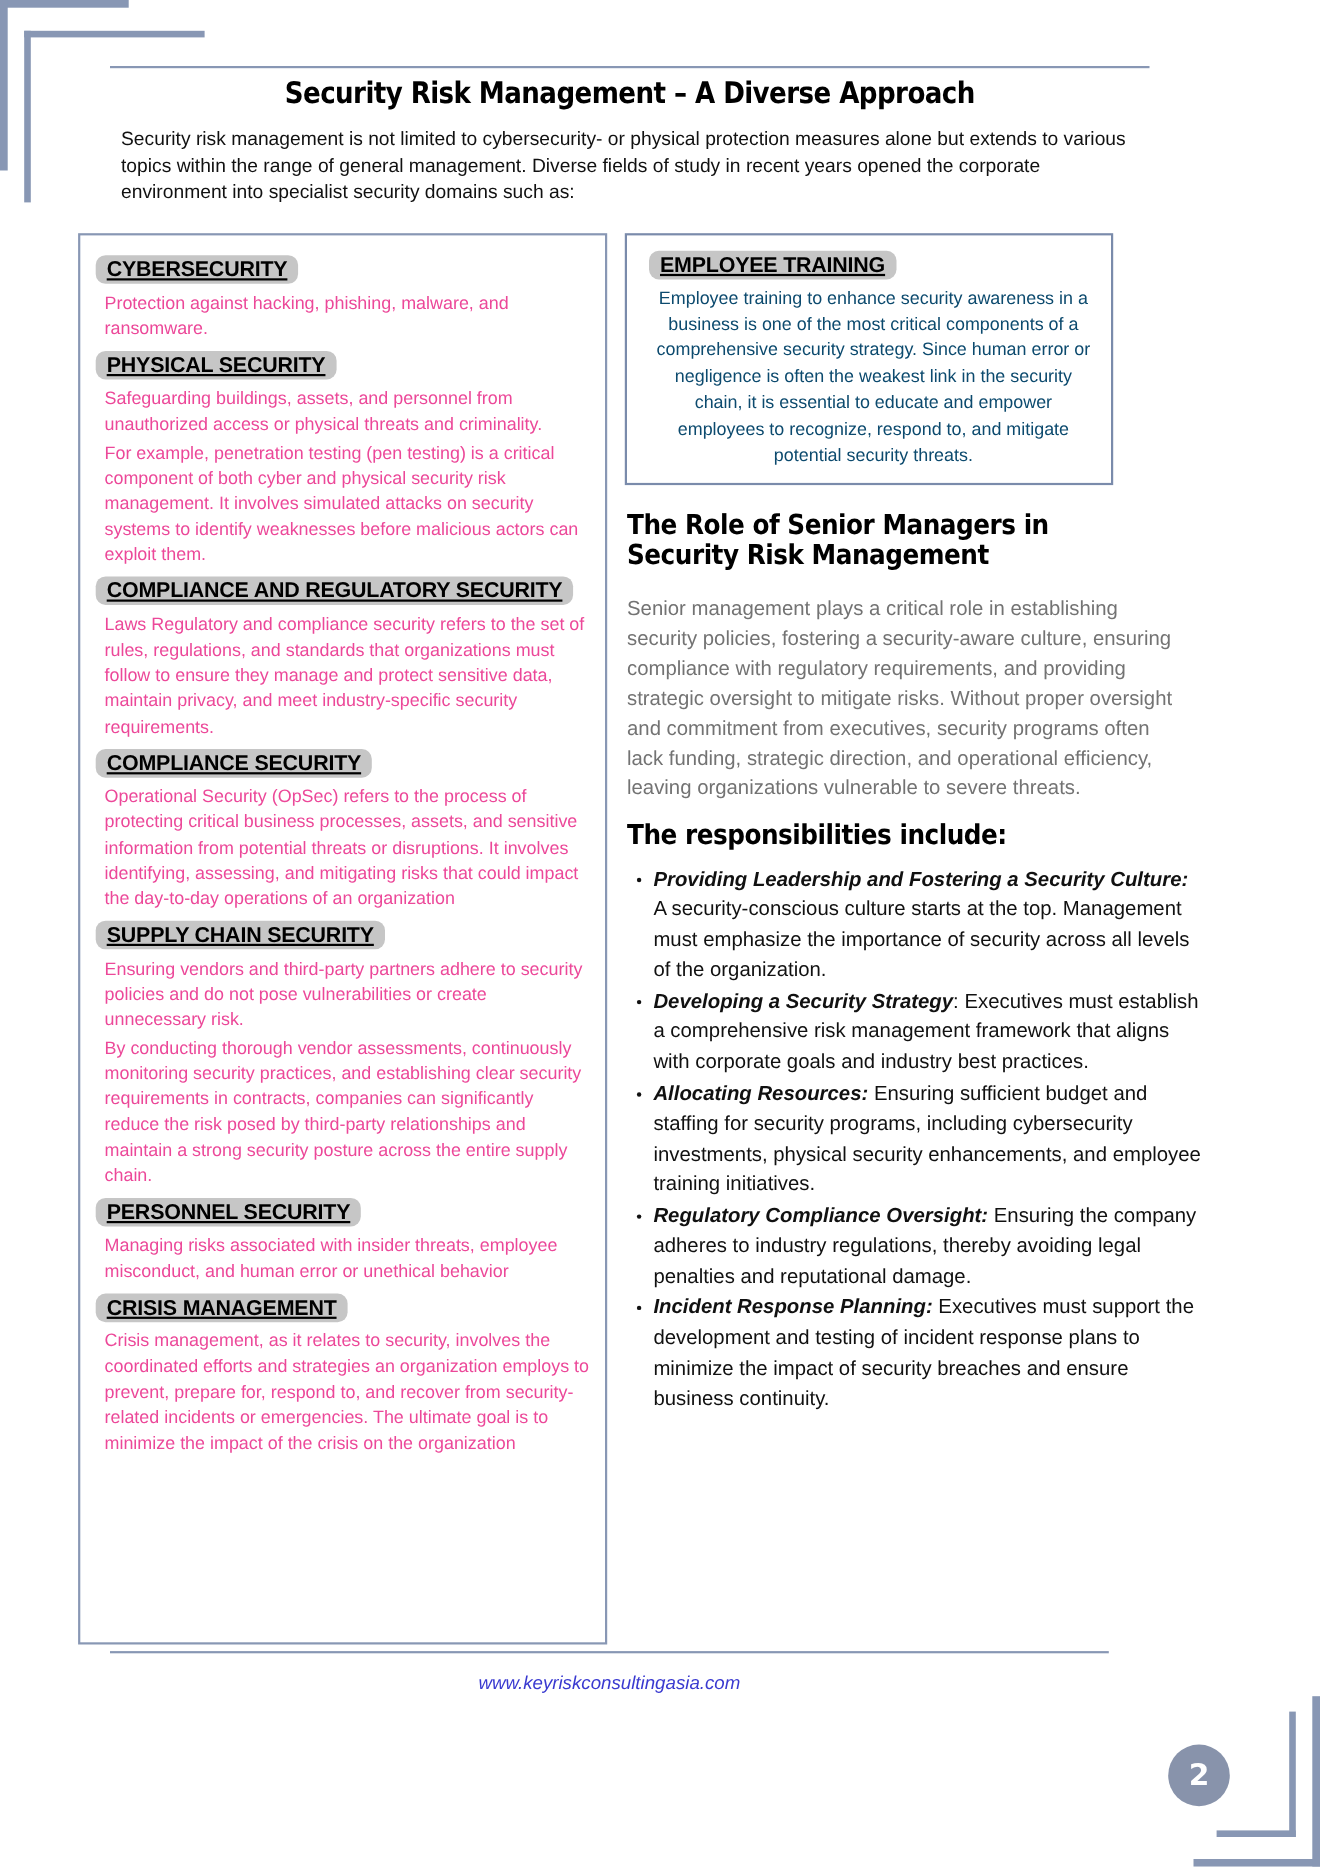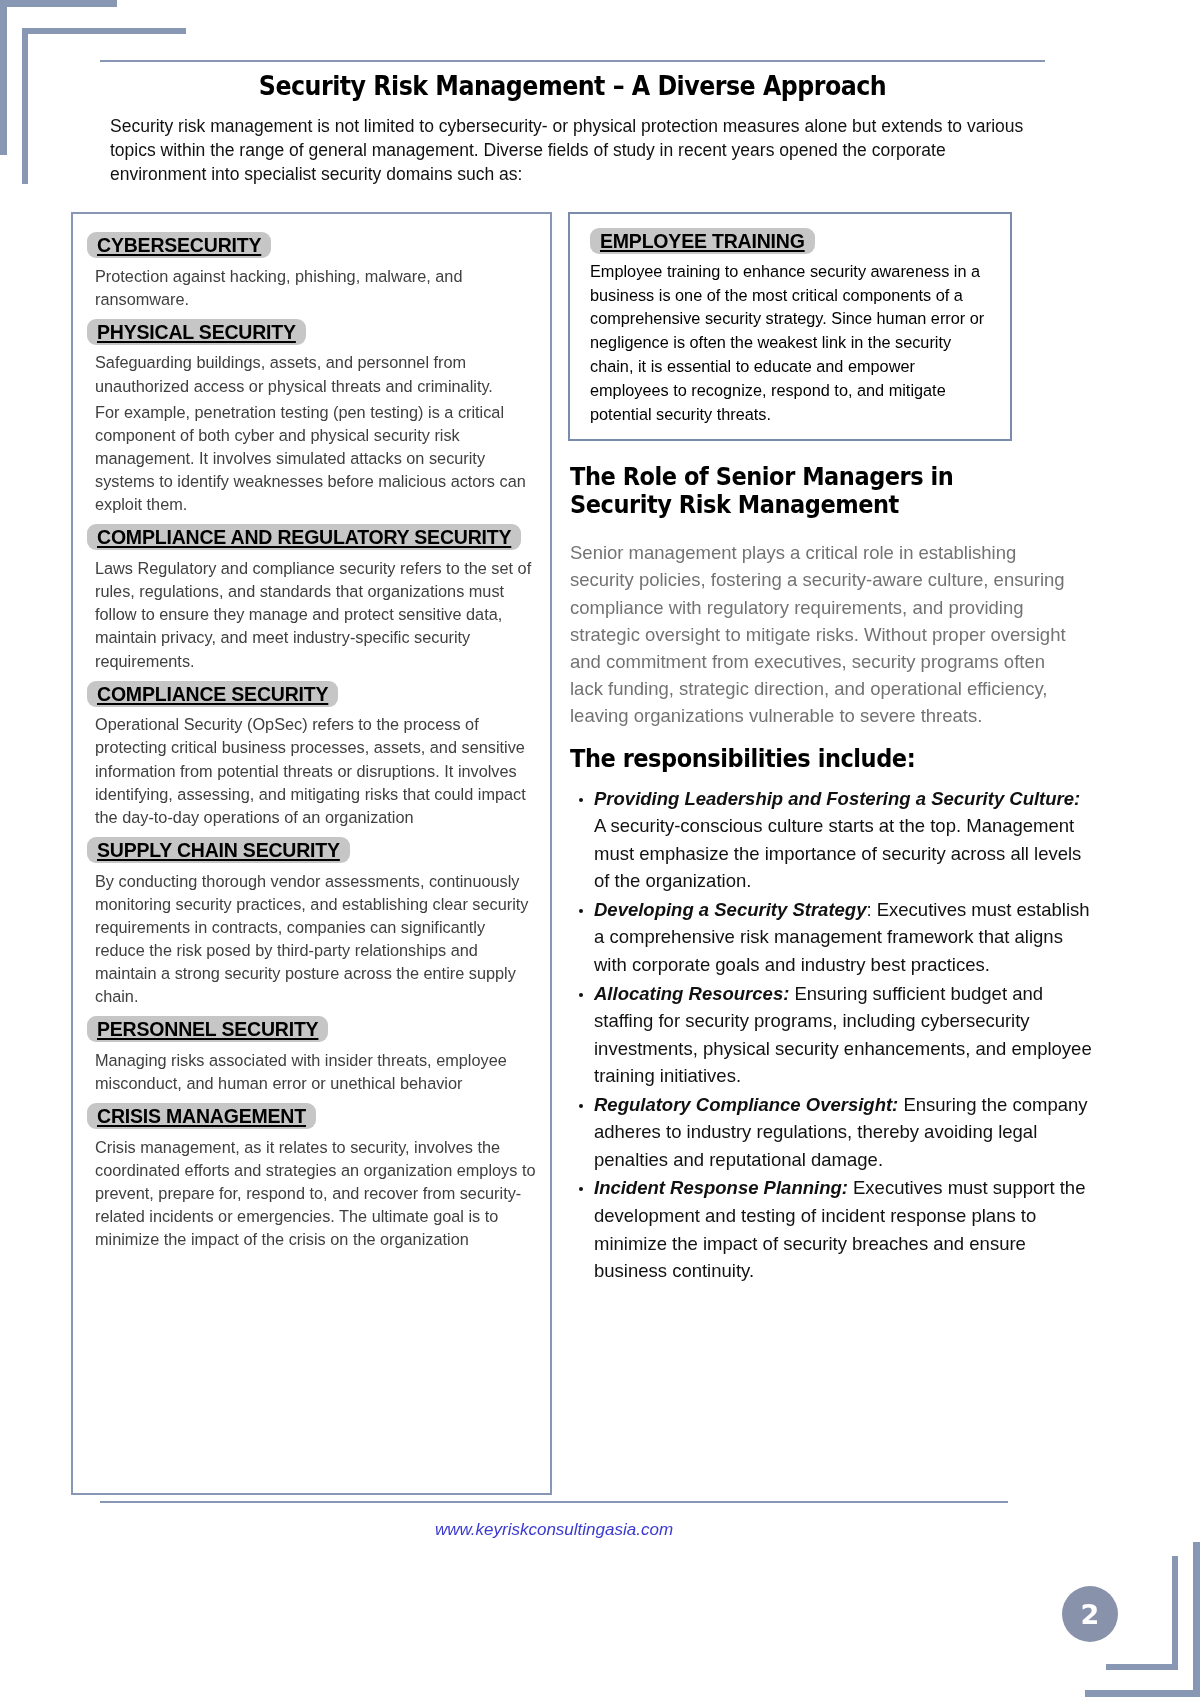--- a/index.html
+++ b/index.html
@@ -124,30 +124,31 @@
     line-height: 1.62;
     color: #000;
   }
   .hl-wrap { margin: 6px 0 2px 0; }
   .hl-wrap.first { margin-top: 2px; }
 
   .body-p {
     font-size: 16.3px;
     line-height: 1.42;
     margin: 3px 0 3px 8px;
-    color: #404040;
+    color: #ec4899;
   }
 
   
   .training-h { margin: 0 0 2px 4px; }
   .training-p {
     font-size: 16.3px;
     line-height: 1.47;
     margin: 2px 0 0 4px;
-    color: #000000;
+    color: #0c4a6e;
+    text-align: center;
   }
 
   .section-h {
     font-family: "DejaVu Sans", sans-serif;
     font-weight: bold;
     font-size: 25px;
     line-height: 1.12;
     letter-spacing: -0.5px;
     transform: scaleX(0.9);
     transform-origin: left top;
@@ -268,20 +269,21 @@
     <div class="body-p">Laws Regulatory and compliance security refers to the set of rules, regulations, and standards that organizations must follow to ensure they manage and protect sensitive data, maintain privacy, and meet industry-specific security requirements.</div>
 
     <div class="hl-wrap">
       <span class="hl">COMPLIANCE SECURITY</span>
     </div>
     <div class="body-p">Operational Security (OpSec) refers to the process of protecting critical business processes, assets, and sensitive information from potential threats or disruptions. It involves identifying, assessing, and mitigating risks that could impact the day-to-day operations of an organization</div>
 
     <div class="hl-wrap">
       <span class="hl">SUPPLY CHAIN SECURITY</span>
     </div>
+    <div class="body-p">Ensuring vendors and third-party partners adhere to security policies and do not pose vulnerabilities or create unnecessary risk.</div>
     <div class="body-p">By conducting thorough vendor assessments, continuously monitoring security practices, and establishing clear security requirements in contracts, companies can significantly reduce the risk posed by third-party relationships and maintain a strong security posture across the entire supply chain.</div>
 
     <div class="hl-wrap">
       <span class="hl">PERSONNEL SECURITY</span>
     </div>
     <div class="body-p">Managing risks associated with insider threats, employee misconduct, and human error or unethical behavior</div>
 
     <div class="hl-wrap">
       <span class="hl">CRISIS MANAGEMENT</span>
     </div>

